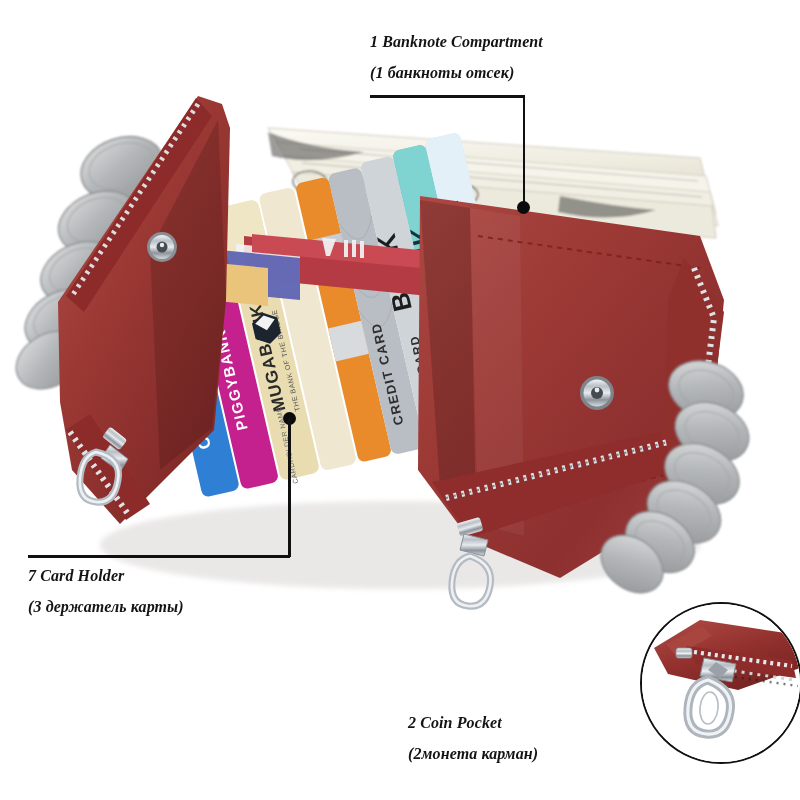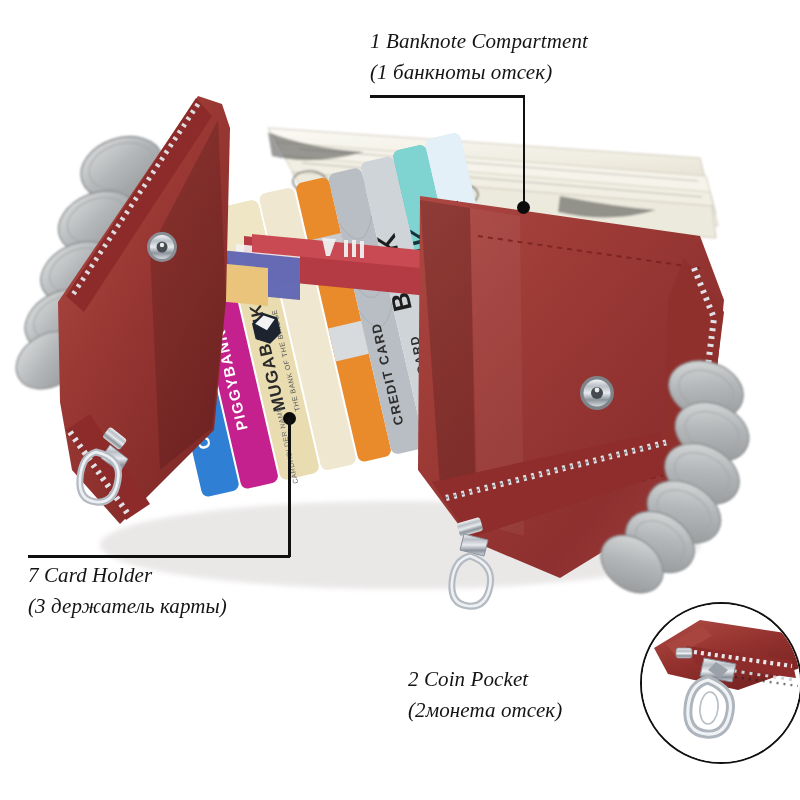--- a/index.html
+++ b/index.html
@@ -3,26 +3,26 @@
 <meta charset="utf-8">
 <style>
   html,body{margin:0;padding:0;background:#fff;}
   body{width:800px;height:800px;position:relative;overflow:hidden;
        font-family:"Liberation Serif",serif;}
 
   #stage{position:absolute;inset:0;background:#ffffff;}
 
   
   .callout{position:absolute;font-family:"Liberation Serif",serif;
-           font-style:italic;font-weight:normal;color:#141414;
-           font-size:21px;line-height:31px;letter-spacing:.1px;white-space:nowrap;}
+           font-style:italic;font-weight:bold;color:#141414;
+           font-size:16px;line-height:31px;letter-spacing:.1px;white-space:nowrap;}
   .callout .l2{display:block;}
   #callout-banknote{left:370px;top:26px;}
   #callout-card{left:28px;top:560px;}
-  #callout-coin{left:408px;top:664px;}
+  #callout-coin{left:408px;top:707px;}
 
   
   .lead{position:absolute;background:#101010;}
   .dot{position:absolute;width:13px;height:13px;border-radius:50%;
        background:#0b0b0b;}
 
   
   #ln-bn-h{left:370px;top:95px;width:155px;height:2.5px;}
   #ln-bn-v{left:522.5px;top:95px;width:2.5px;height:112px;}
   #dot-bn{left:517px;top:201px;}
@@ -314,21 +314,21 @@
     <span class="l2">(1 банкноты отсек)</span>
   </div>
 
   <div class="callout" id="callout-card">
     <span>7 Card Holder</span>
     <span class="l2">(3 держатель карты)</span>
   </div>
 
   <div class="callout" id="callout-coin">
     <span>2 Coin Pocket</span>
-    <span class="l2">(2монета отсек)</span>
+    <span class="l2">(2монета карман)</span>
   </div>
 
   <div id="inset">
     <svg class="iz" viewBox="0 0 158 158">
       <defs>
         <linearGradient id="lg-metal2" x1="0" y1="0" x2="0" y2="1">
           <stop offset="0%" stop-color="#f4f6f8"></stop>
           <stop offset="30%" stop-color="#b6bcc3"></stop>
           <stop offset="55%" stop-color="#edf0f3"></stop>
           <stop offset="80%" stop-color="#878e96"></stop>

